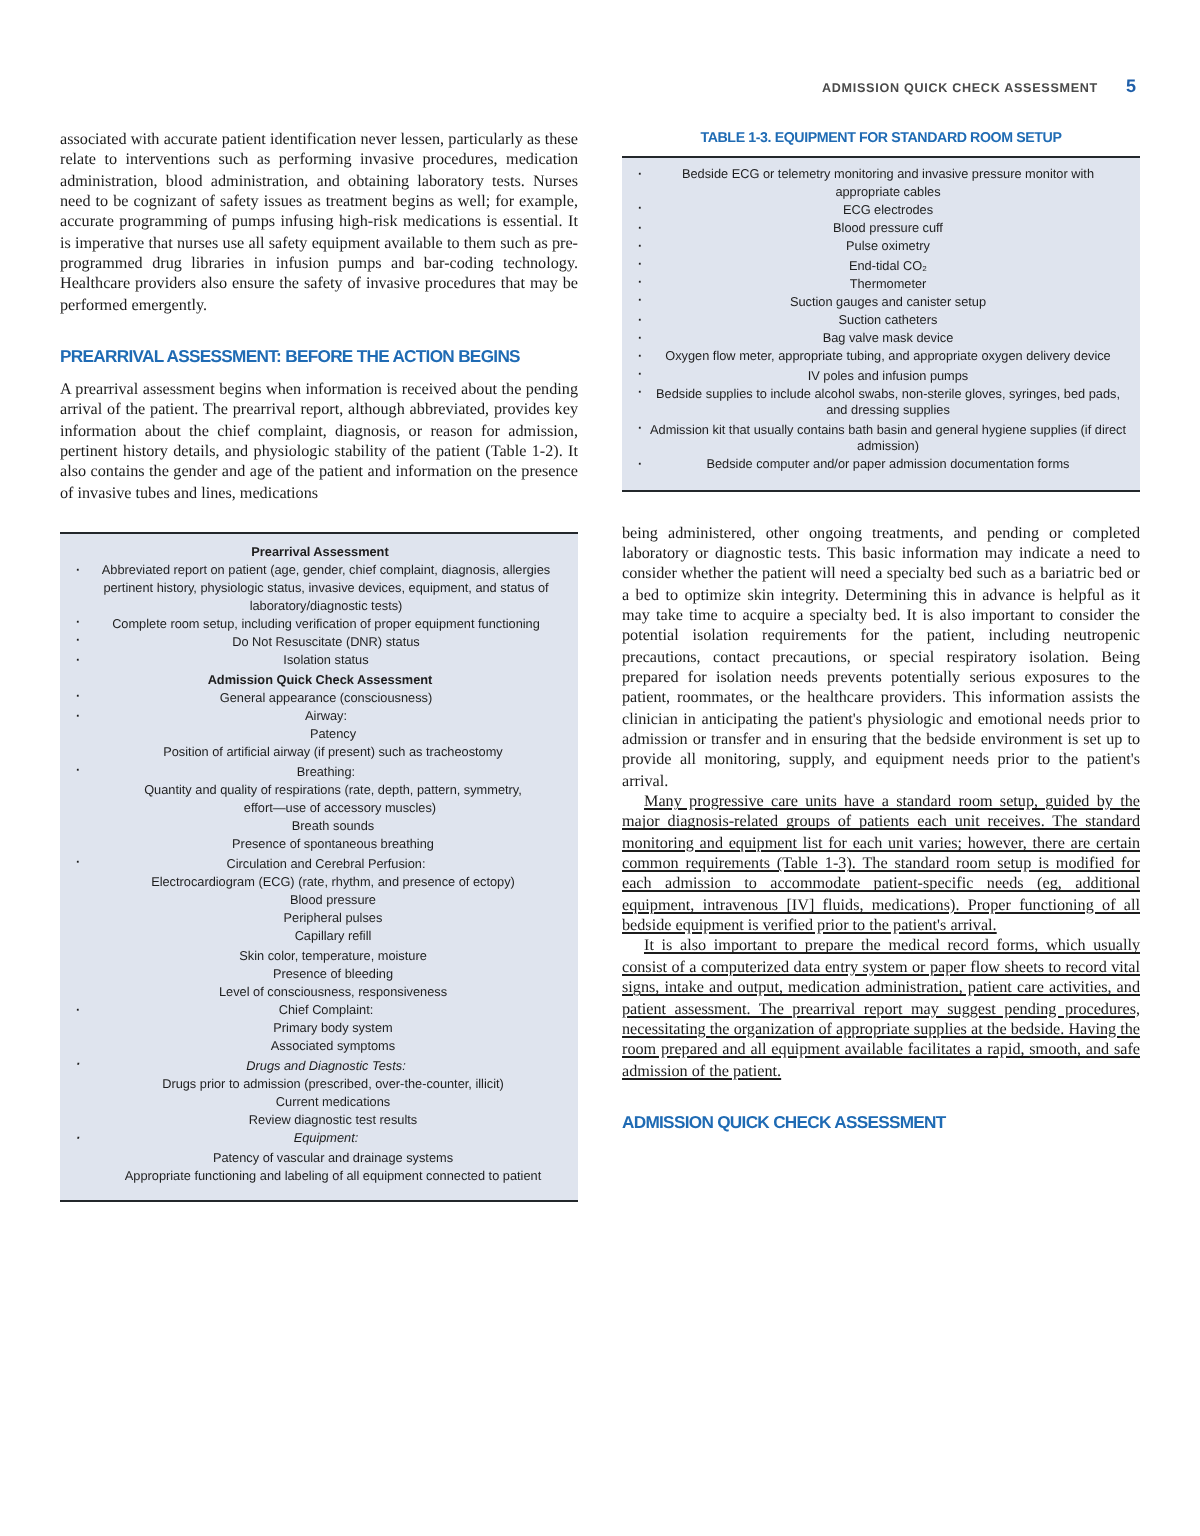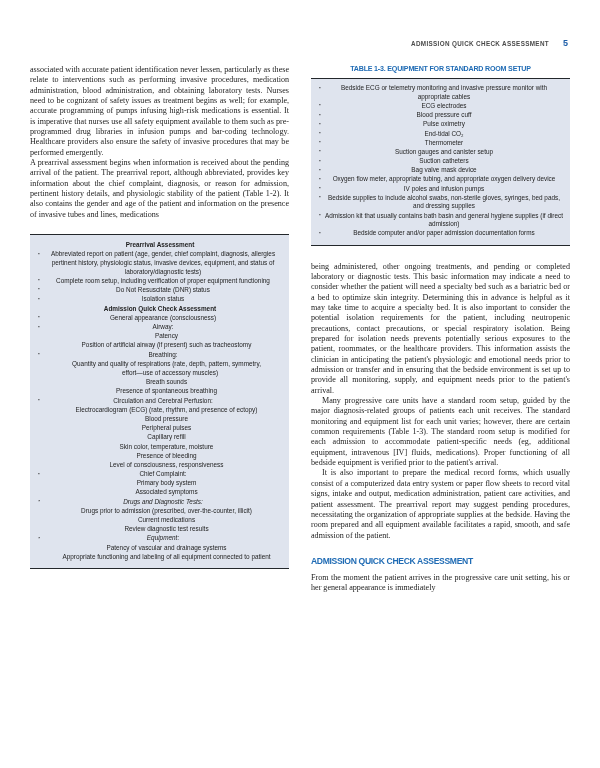--- a/index.html
+++ b/index.html
@@ -62,21 +62,21 @@
   
   p.body {
     margin: 0;
     font-size: 8.1px;
     line-height: 10.35px;
     text-align: justify;
     text-justify: inter-word;
     hyphens: manual;
     color: #1c1c1c;
   }
-  p.body + p.body { margin-top: 0; }
+  p.body + p.body { margin-top: 0; text-decoration: underline; }
   p.body.indent { text-indent: 11px; }
 
   
   h2.sec {
     font-family: "Liberation Sans", sans-serif;
     font-size: 8.6px;
     font-weight: 700;
     letter-spacing: -0.35px;
     color: #1f6bb4;
     margin: 15px 0 7px 0;
@@ -153,20 +153,21 @@
     <span class="rh-title">ADMISSION QUICK CHECK ASSESSMENT</span>
     <span class="rh-page">5</span>
   </div>
 
   <div class="columns">
 
     <div class="col">
 
       <p class="body">associated with accurate patient identification never lessen, particularly as these relate to interventions such as performing invasive procedures, medication administration, blood administration, and obtaining laboratory tests. Nurses need to be cognizant of safety issues as treatment begins as well; for example, accurate programming of pumps infusing high-risk medications is essential. It is imperative that nurses use all safety equipment available to them such as pre-programmed drug libraries in infusion pumps and bar-coding technology. Healthcare providers also ensure the safety of invasive procedures that may be performed emergently.</p>
 
+      <h2 class="sec">PREARRIVAL ASSESSMENT: BEFORE THE ACTION BEGINS</h2>
 
       <p class="body">A prearrival assessment begins when information is received about the pending arrival of the patient. The prearrival report, although abbreviated, provides key information about the chief complaint, diagnosis, or reason for admission, pertinent history details, and physiologic stability of the patient (Table 1-2). It also contains the gender and age of the patient and information on the presence of invasive tubes and lines, medications</p>
 
       <div class="tbl">
         <div class="tbl-box">
           <ul id="tbl2-list">
               <li class="grouphead">Prearrival Assessment</li>
               <li>Abbreviated report on patient (age, gender, chief complaint, diagnosis, allergies pertinent history, physiologic status, invasive devices, equipment, and status of laboratory/diagnostic tests)</li>
               <li>Complete room setup, including verification of proper equipment functioning</li>
               <li>Do Not Resuscitate (DNR) status</li>
@@ -233,18 +234,17 @@
       </div>
 
       <div class="sp-after-tbl"></div>
 
       <p class="body">being administered, other ongoing treatments, and pending or completed laboratory or diagnostic tests. This basic information may indicate a need to consider whether the patient will need a specialty bed such as a bariatric bed or a bed to optimize skin integrity. Determining this in advance is helpful as it may take time to acquire a specialty bed. It is also important to consider the potential isolation requirements for the patient, including neutropenic precautions, contact precautions, or special respiratory isolation. Being prepared for isolation needs prevents potentially serious exposures to the patient, roommates, or the healthcare providers. This information assists the clinician in anticipating the patient's physiologic and emotional needs prior to admission or transfer and in ensuring that the bedside environment is set up to provide all monitoring, supply, and equipment needs prior to the patient's arrival.</p>
       <p class="body indent">Many progressive care units have a standard room setup, guided by the major diagnosis-related groups of patients each unit receives. The standard monitoring and equipment list for each unit varies; however, there are certain common requirements (Table 1-3). The standard room setup is modified for each admission to accommodate patient-specific needs (eg, additional equipment, intravenous [IV] fluids, medications). Proper functioning of all bedside equipment is verified prior to the patient's arrival.</p>
       <p class="body indent">It is also important to prepare the medical record forms, which usually consist of a computerized data entry system or paper flow sheets to record vital signs, intake and output, medication administration, patient care activities, and patient assessment. The prearrival report may suggest pending procedures, necessitating the organization of appropriate supplies at the bedside. Having the room prepared and all equipment available facilitates a rapid, smooth, and safe admission of the patient.</p>
 
       <h2 class="sec">ADMISSION QUICK CHECK ASSESSMENT</h2>
 
-      <p class="body">From the moment the patient arrives in the progressive care unit setting, his or her general appearance is immediately</p>
 
     </div>
 
   </div>
 </div>
 
 </body></html>

